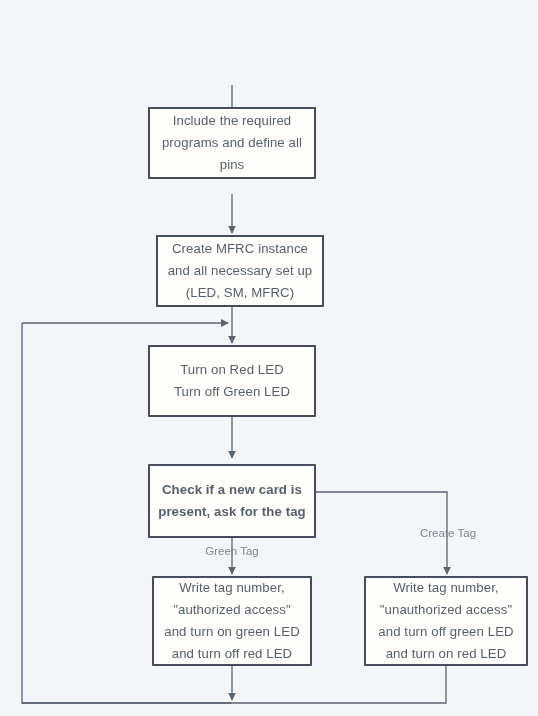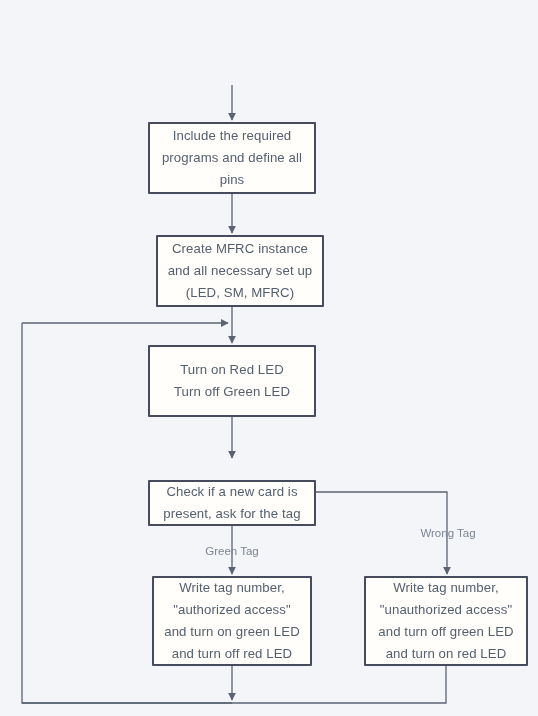--- a/index.html
+++ b/index.html
@@ -61,24 +61,24 @@
     color: #7c8592;
     font-size: 11.5px;
     line-height: 14px;
     white-space: nowrap;
     transform: translateX(-50%);
     text-align: center;
   }
 
   
   #node-start      { left:163px; top:18px;  width:138px; height:67px; }
-  #node-include    { left:148px; top:122px; width:168px; height:72px; }
+  #node-include    { left:148px; top:107px; width:168px; height:72px; }
   #node-create     { left:156px; top:235px; width:168px; height:72px; }
   #node-leds       { left:148px; top:345px; width:168px; height:72px; }
-  #node-check      { left:148px; top:480px; width:168px; height:46px; }
+  #node-check      { left:148px; top:464px; width:168px; height:74px;font-weight:bold; }
   #node-authorized { left:152px; top:576px; width:160px; height:90px; }
   #node-unauth     { left:364px; top:576px; width:164px; height:90px; }
 
   
   #label-right-tag { left:232px; top:544px; }
   #label-wrong-tag { left:448px; top:526px; }
 </style>
 </head>
 <body>
 
@@ -144,15 +144,15 @@
 
   <div class="node node-process" id="node-unauth">
     <span class="node-inner">Write tag number,
 "unauthorized access"
 and turn off green LED
 and turn on red LED</span>
   </div>
 
   <div class="edge-label" id="label-right-tag">Green Tag</div>
 
-  <div class="edge-label" id="label-wrong-tag">Wrong Tag</div>
+  <div class="edge-label" id="label-wrong-tag">Create Tag</div>
 
 </div>
 
 </body></html>

